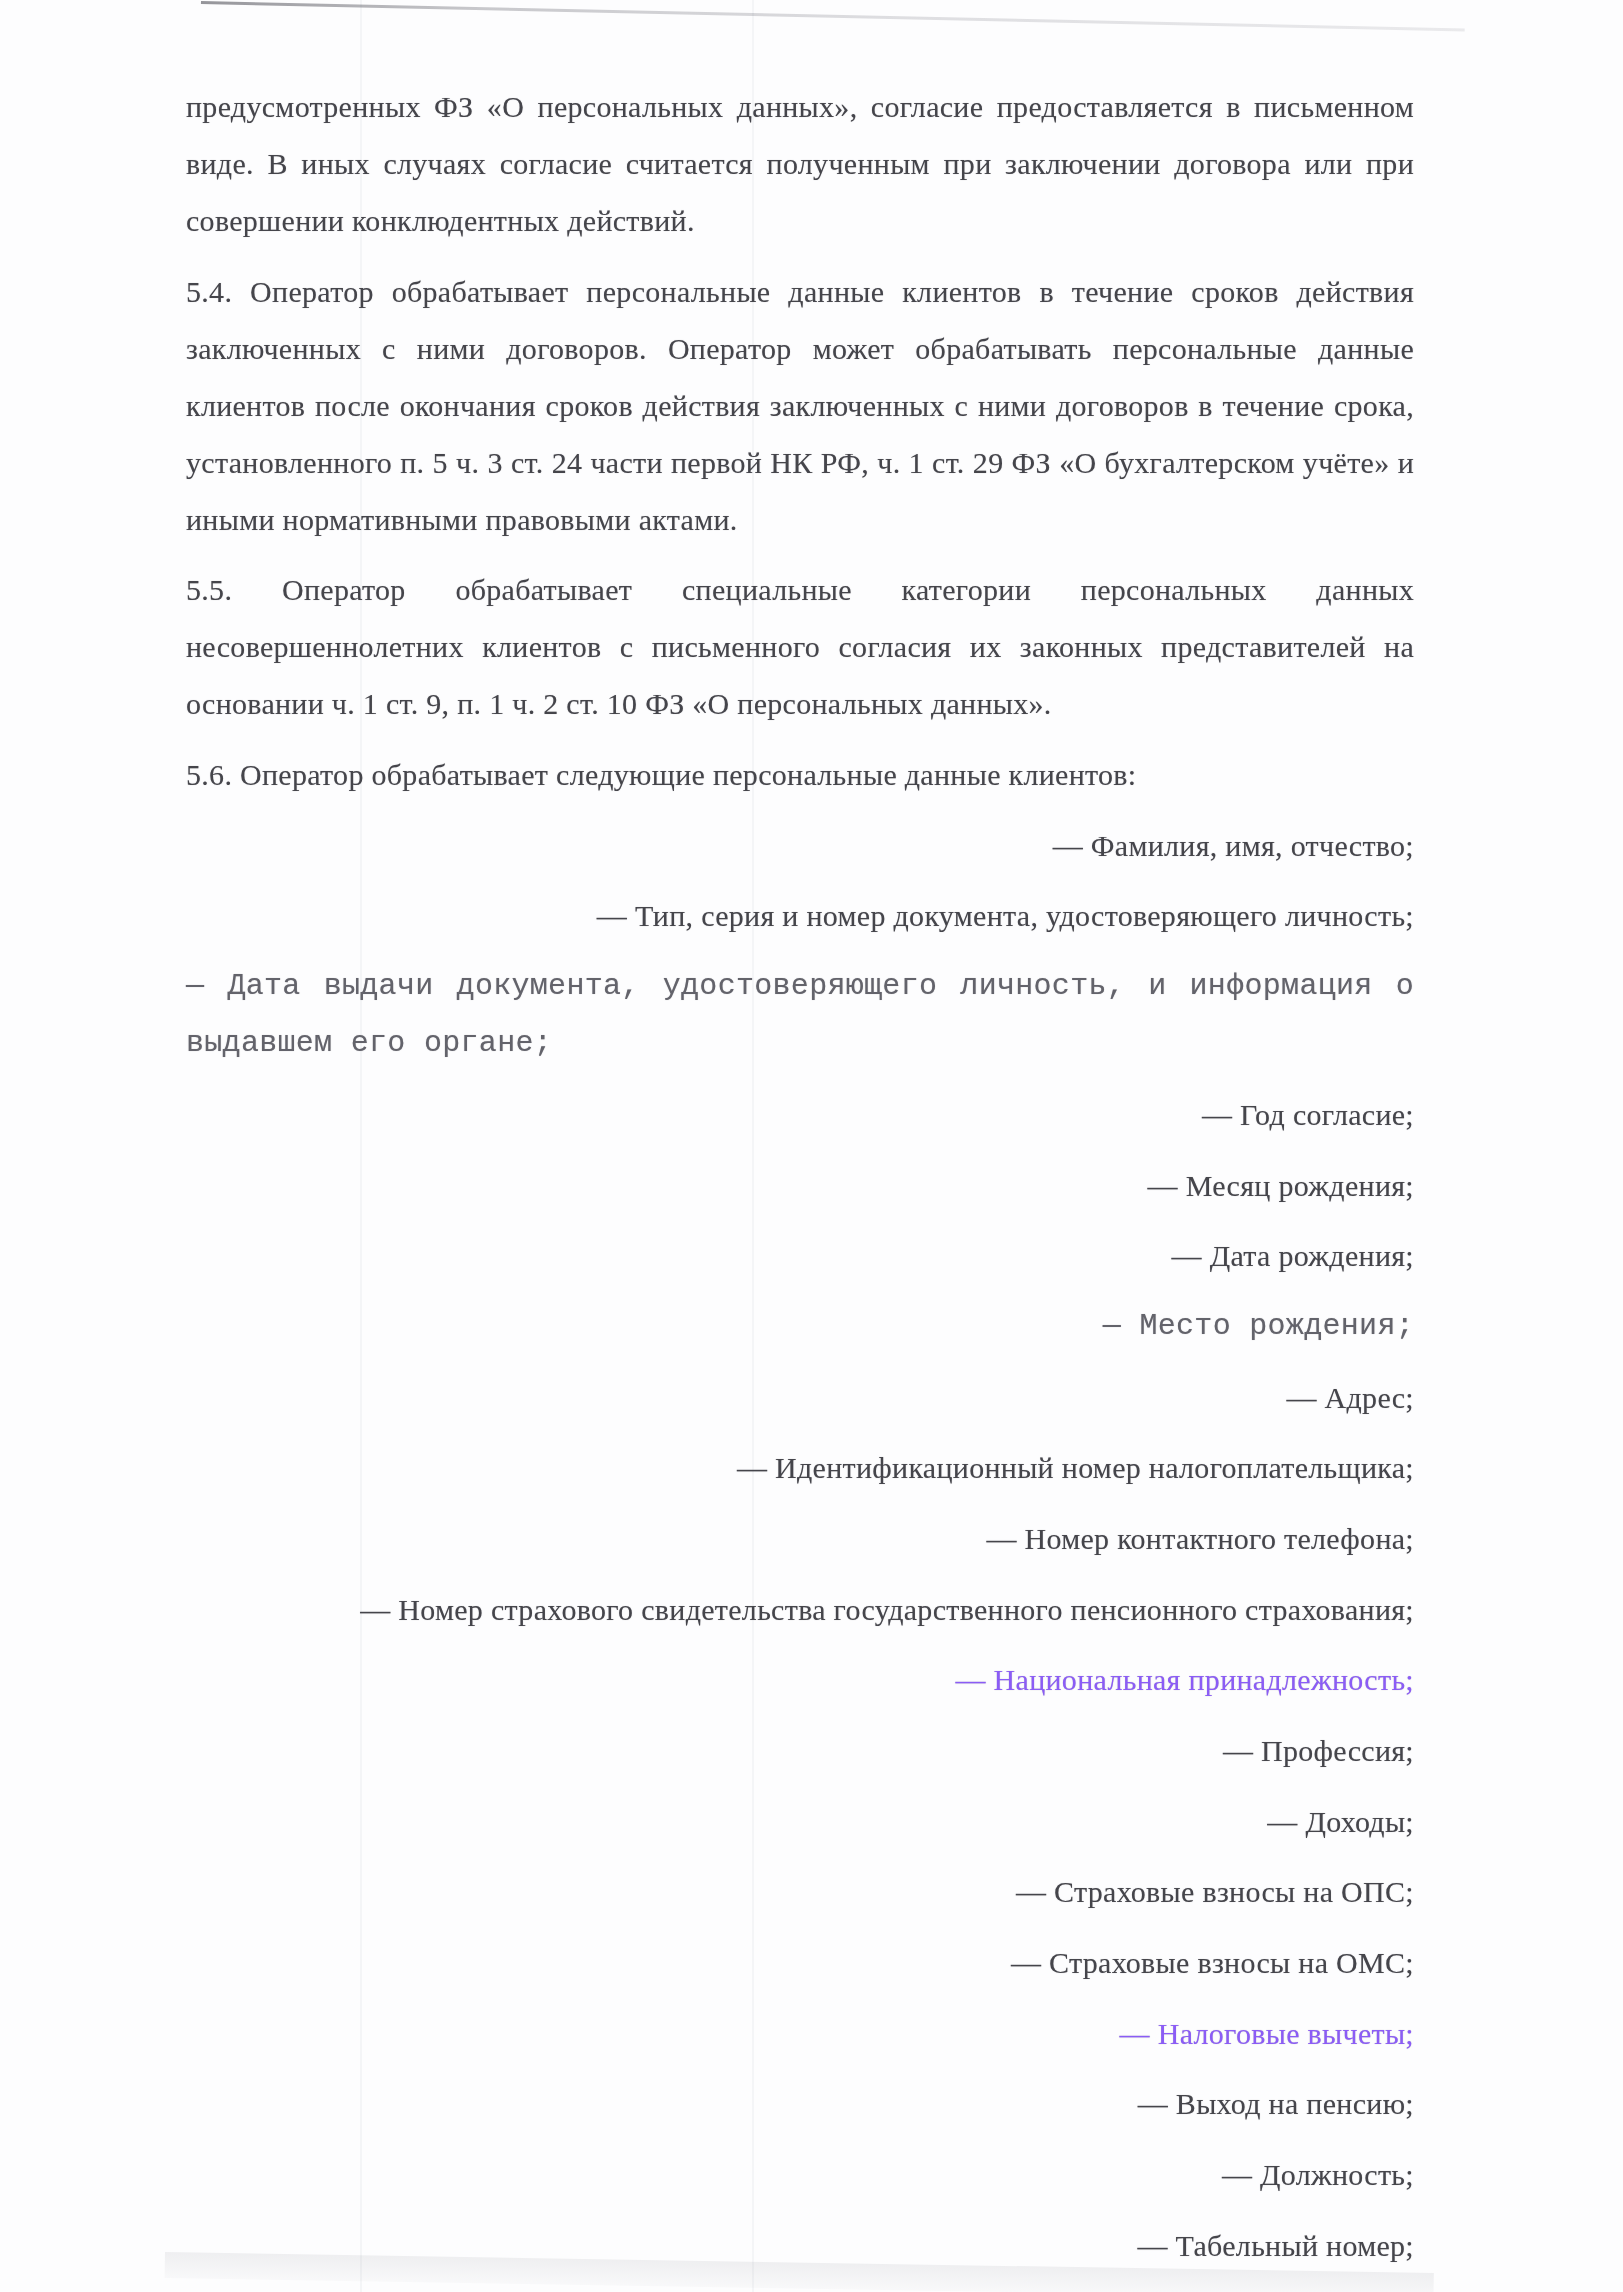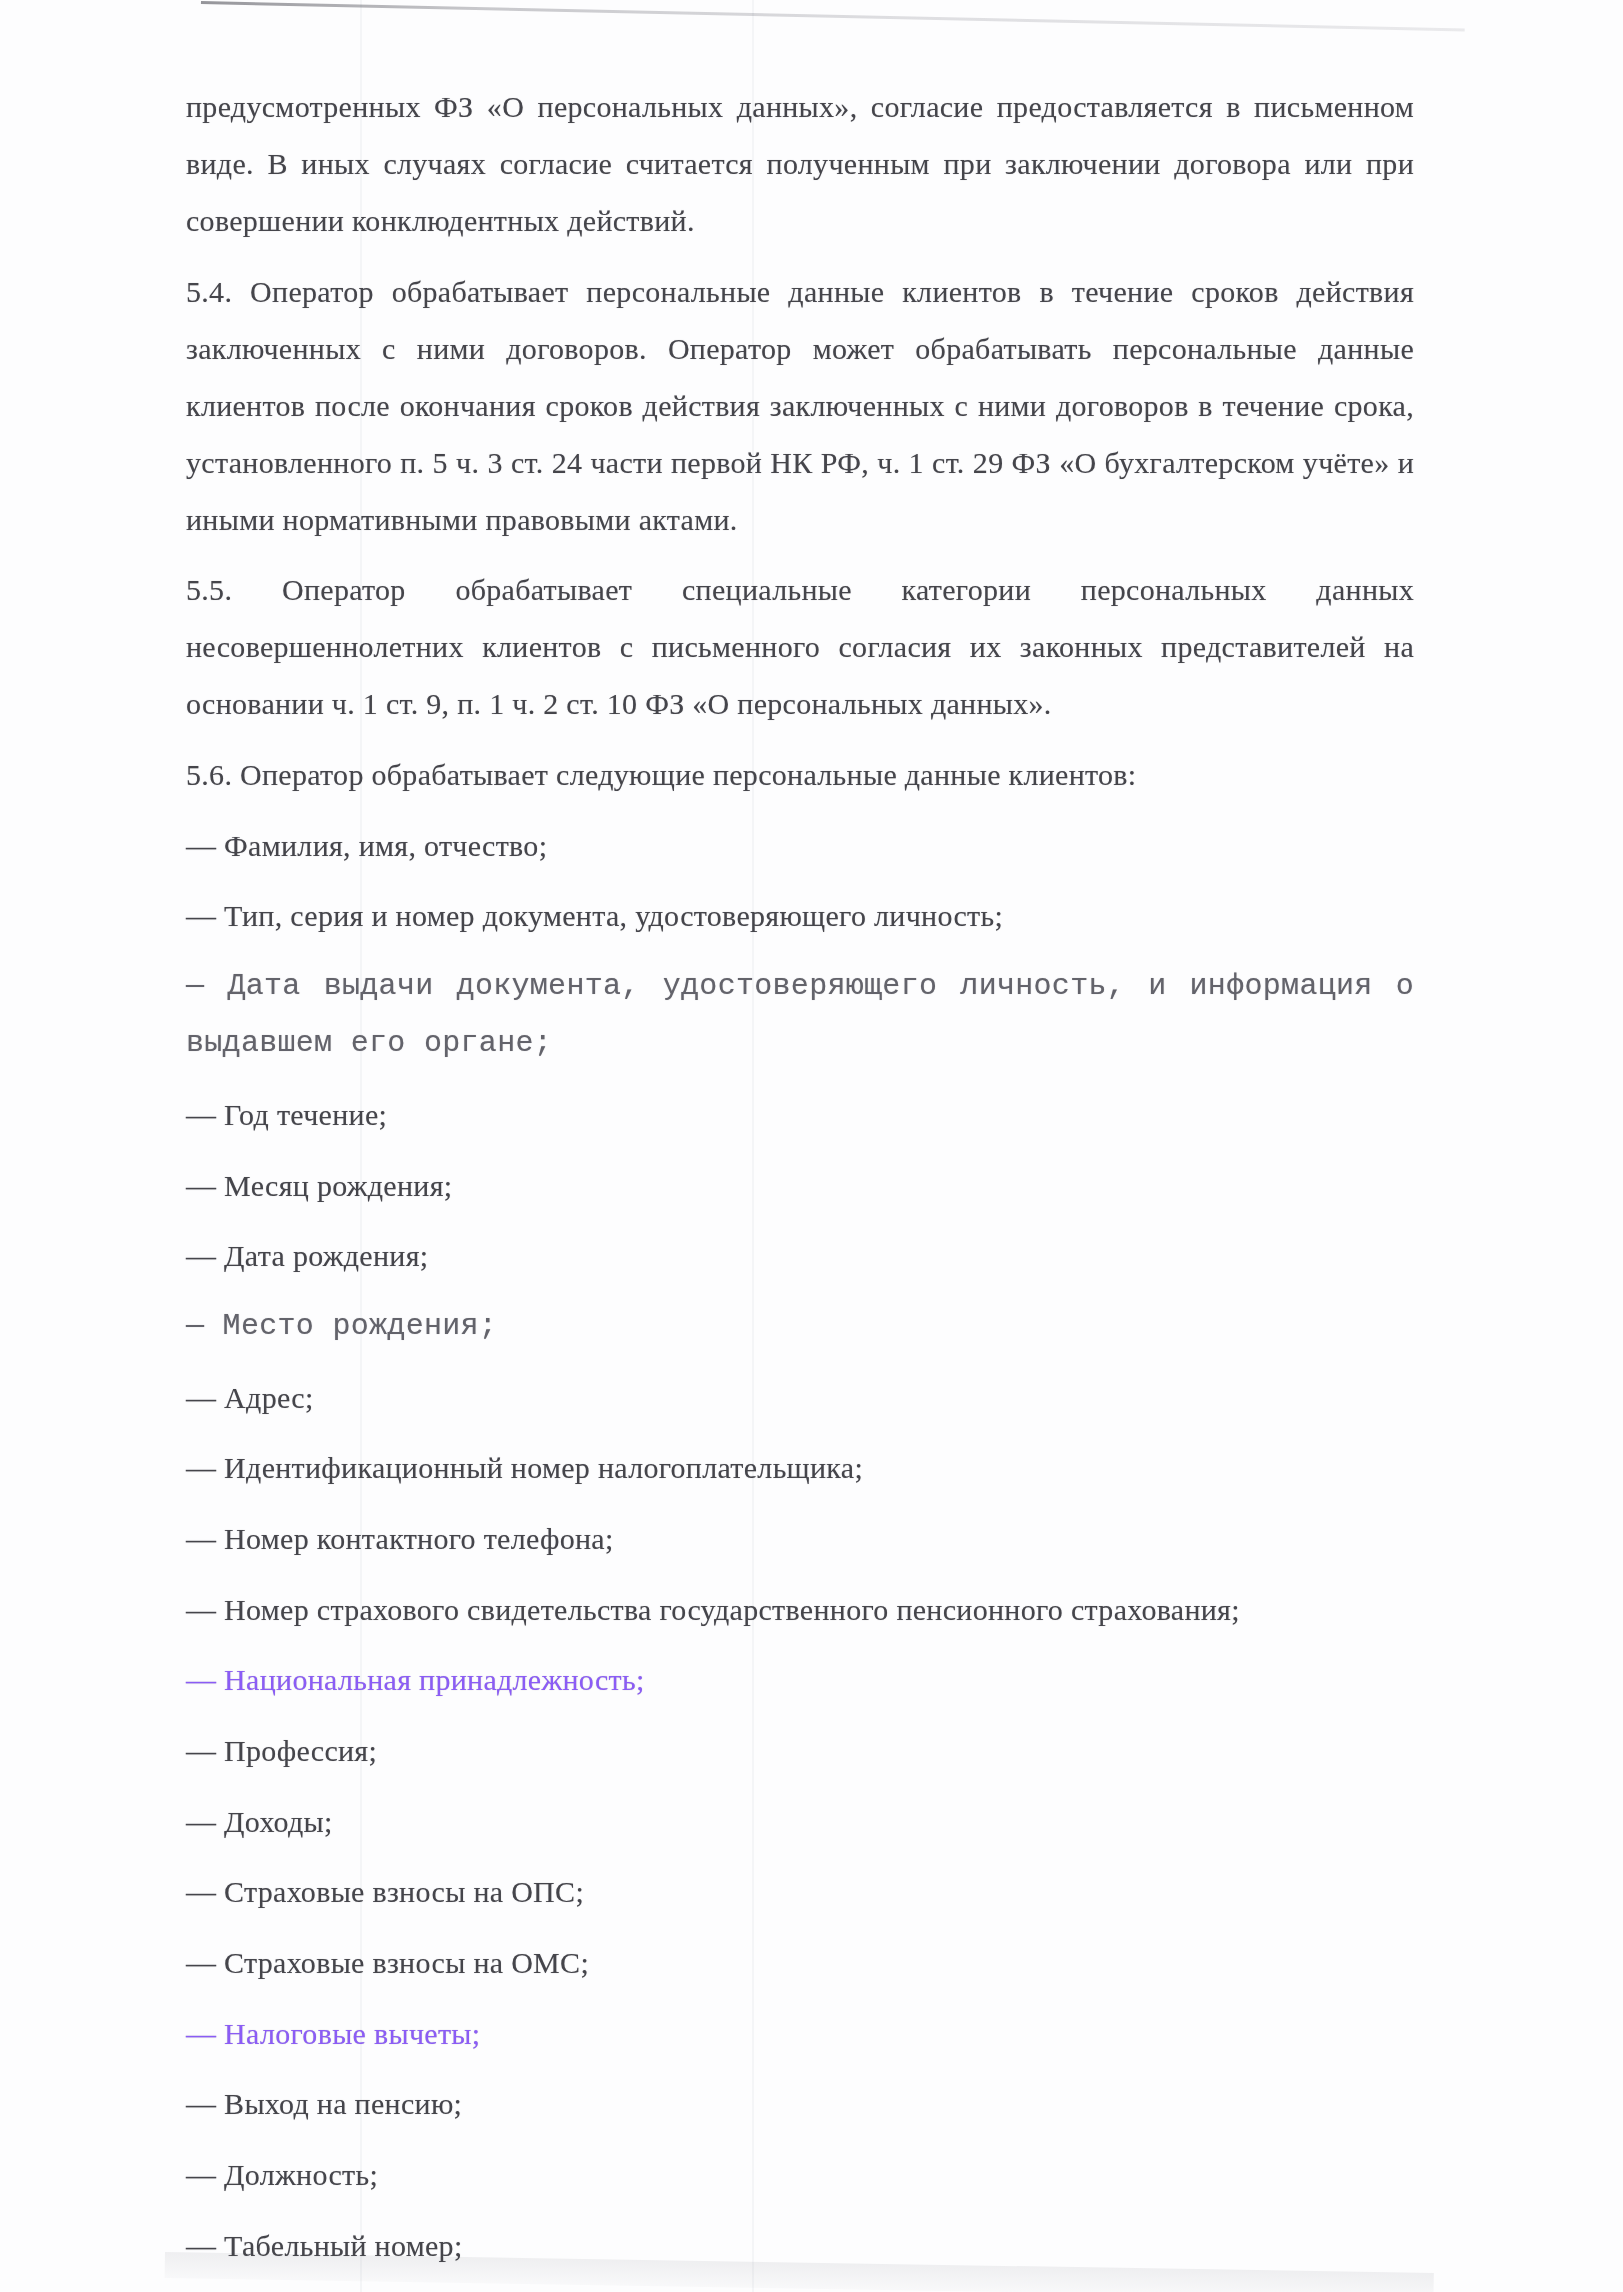--- a/index.html
+++ b/index.html
@@ -34,21 +34,21 @@
   .doc{
     position:absolute;left:186px;top:78px;width:1228px;
     font-size:30px;line-height:57px;
     color:#45454b;
     letter-spacing:0.3px;
     text-align:justify;
     text-shadow:0 0 1px rgba(70,70,78,.35);
   }
   .doc p{margin:0 0 13.7px 0;}
   .pd-list{margin:0 0 9.8px 0;}
-  .pd-item{margin:0;text-align:left;}
+  .pd-item{margin:0;text-align:right;}
   .tone-mid{color:#63636b;font-family:Liberation Mono, monospace;}
   .tone-light{color:#8b5cf6;}
 </style>
 </head>
 <body>
 
 <div class="scan-top-line"></div>
 <div class="fold-line f1"></div>
 <div class="fold-line f2"></div>
 <div class="scan-bottom-shade"></div>
@@ -60,21 +60,21 @@
   <p>5.4. Оператор обрабатывает персональные данные клиентов в течение сроков действия заключенных с ними договоров. Оператор может обрабатывать персональные данные клиентов после окончания сроков действия заключенных с ними договоров в течение срока, установленного п. 5 ч. 3 ст. 24 части первой НК РФ, ч. 1 ст. 29 ФЗ «О бухгалтерском учёте» и иными нормативными правовыми актами.</p>
 
   <p>5.5. Оператор обрабатывает специальные категории персональных данных несовершеннолетних клиентов с письменного согласия их законных представителей на основании ч. 1 ст. 9, п. 1 ч. 2 ст. 10 ФЗ «О персональных данных».</p>
 
   <p>5.6. Оператор обрабатывает следующие персональные данные клиентов:</p>
 
   <div class="pd-list">
     <p class="pd-item">— Фамилия, имя, отчество;</p>
     <p class="pd-item">— Тип, серия и номер документа, удостоверяющего личность;</p>
     <p class="pd-item tone-mid" style="text-align:justify;">— Дата выдачи документа, удостоверяющего личность, и информация о выдавшем его органе;</p>
-    <p class="pd-item">— Год течение;</p>
+    <p class="pd-item">— Год согласие;</p>
     <p class="pd-item">— Месяц рождения;</p>
     <p class="pd-item">— Дата рождения;</p>
     <p class="pd-item tone-mid">— Место рождения;</p>
     <p class="pd-item">— Адрес;</p>
     <p class="pd-item">— Идентификационный номер налогоплательщика;</p>
     <p class="pd-item">— Номер контактного телефона;</p>
     <p class="pd-item">— Номер страхового свидетельства государственного пенсионного страхования;</p>
     <p class="pd-item tone-light">— Национальная принадлежность;</p>
     <p class="pd-item">— Профессия;</p>
     <p class="pd-item">— Доходы;</p>

